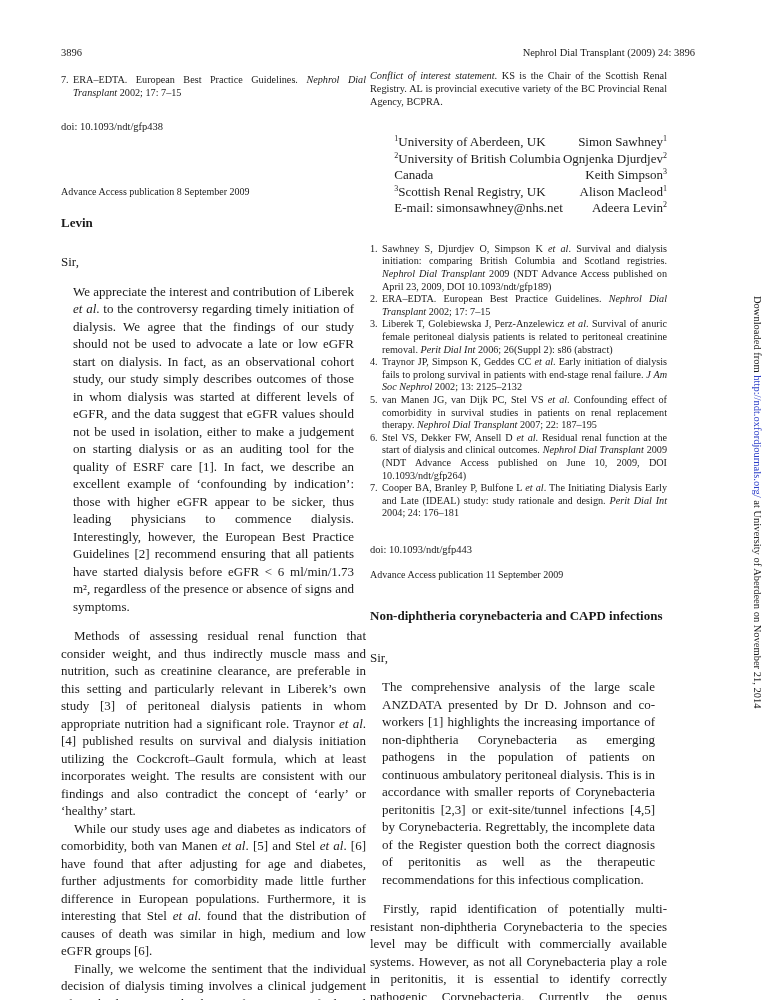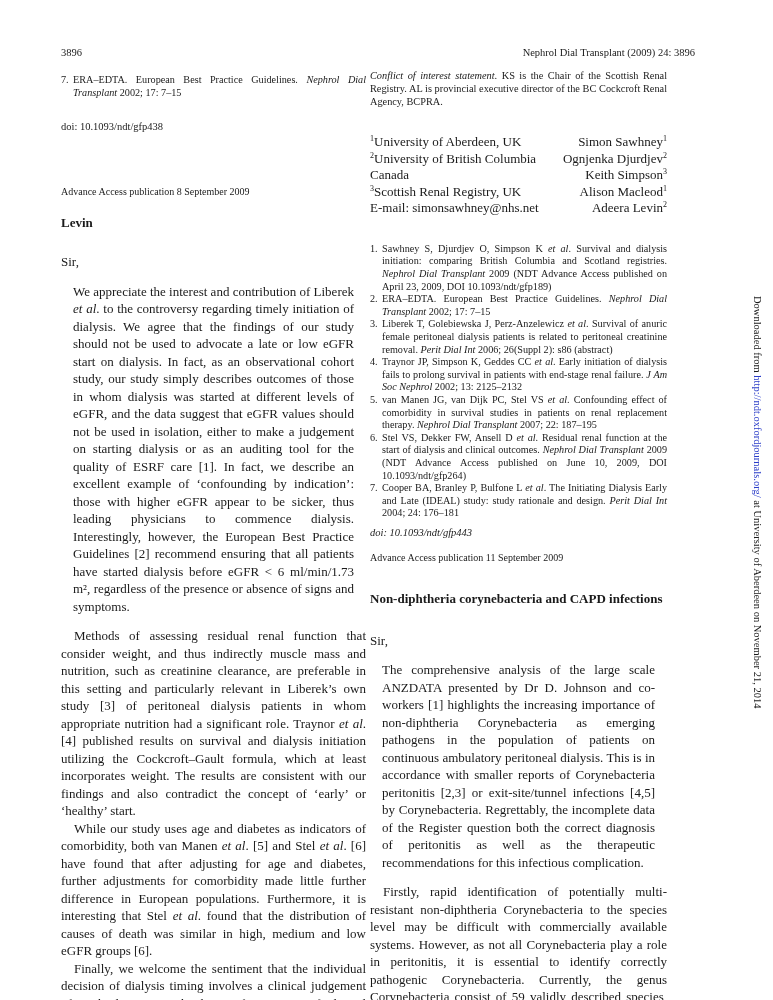--- a/index.html
+++ b/index.html
@@ -20,21 +20,21 @@
   #left-col { left: 61px; top: 70px; width: 305px; }
   #right-col { left: 370px; top: 70px; width: 297px; }
 
   .doi { font-size: 10.5px; margin-top: 22px; }
   .adv { font-size: 10px; }
   .heading { font-weight: bold; font-size: 13px; }
   p.para { margin: 0; text-indent: 13px; }
   p.first { text-indent: 0; margin: 12px; }
   .sir { margin: 0; }
 
-  .affil-block { display: flex; justify-content: space-between; font-size: 13px; line-height: 16.5px; margin-top: 0; }
+  .affil-block { display: flex; justify-content: flex-end; font-size: 13px; line-height: 16.5px; margin-top: 0; }
   .affil-block .authors { text-align: right; }
   sup { font-size: 8px; line-height: 0; }
 
   .sidebar {
     position: absolute; left: 752px; top: 296px;
     writing-mode: vertical-rl; font-size: 10.5px; white-space: nowrap;
   }
   .sidebar .link { color: #2a3cc8; }
 </style>
 </head>
@@ -56,21 +56,21 @@
     <div class="sir">Sir,</div>
     <p class="first" id="lp0">We appreciate the interest and contribution of Liberek <i>et al</i>. to the controversy regarding timely initiation of dialysis. We agree that the findings of our study should not be used to advocate a late or low eGFR start on dialysis. In fact, as an observational cohort study, our study simply describes outcomes of those in whom dialysis was started at different levels of eGFR, and the data suggest that eGFR values should not be used in isolation, either to make a judgement on starting dialysis or as an auditing tool for the quality of ESRF care [1]. In fact, we describe an excellent example of ‘confounding by indication’: those with higher eGFR appear to be sicker, thus leading physicians to commence dialysis. Interestingly, however, the European Best Practice Guidelines [2] recommend ensuring that all patients have started dialysis before eGFR &lt; 6 ml/min/1.73 m², regardless of the presence or absence of signs and symptoms.</p>
     <p class="para" id="lp1">Methods of assessing residual renal function that consider weight, and thus indirectly muscle mass and nutrition, such as creatinine clearance, are preferable in this setting and particularly relevant in Liberek’s own study [3] of peritoneal dialysis patients in whom appropriate nutrition had a significant role. Traynor <i>et al</i>. [4] published results on survival and dialysis initiation utilizing the Cockcroft–Gault formula, which at least incorporates weight. The results are consistent with our findings and also contradict the concept of ‘early’ or ‘healthy’ start.</p>
     <p class="para" id="lp2">While our study uses age and diabetes as indicators of comorbidity, both van Manen <i>et al</i>. [5] and Stel <i>et al</i>. [6] have found that after adjusting for age and diabetes, further adjustments for comorbidity made little further difference in European populations. Furthermore, it is interesting that Stel <i>et al</i>. found that the distribution of causes of death was similar in high, medium and low eGFR groups [6].</p>
     <p class="para" id="lp3">Finally, we welcome the sentiment that the individual decision of dialysis timing involves a clinical judgement of nephrologists on the basis of a variety of clinical features, particularly fluid overload in patients with left ventricular dysfunction. This is valuable to consider not only when met with studies that counter-intuitively appear to suggest a benefit in delaying the start of dialysis, but also when met with contradictory recommendations of a healthy early start. While we hope that the randomized controlled IDEAL trial [7] may be able provide some answers next year, meanwhile our study and that of Stel . demonstrate that nephrology is a specialty that values the physician who adopts a patient-centred approach.</p>
   </div>
 </div>
 
 <div class="abs" id="right-col">
   <div class="small" style="text-align:justify; font-size:10.3px; line-height:12.8px;">
-    <span class="it">Conflict of interest statement.</span><span> KS is the Chair of the Scottish Renal Registry. AL is provincial executive director of the BC Cockcroft Renal Agency, BCPRA.</span>
+    <span class="it">Conflict of interest statement.</span><span> KS is the Chair of the Scottish Renal Registry. AL is provincial executive variety of the BC Provincial Renal Agency, BCPRA.</span>
   </div>
 
   <div class="affil-block" style="margin-top:26px;">
     <div id="affils">
         <div><sup>1</sup>University of Aberdeen, UK</div>
         <div><sup>2</sup>University of British Columbia</div>
         <div>Canada</div>
         <div><sup>3</sup>Scottish Renal Registry, UK</div>
         <div>E-mail: simonsawhney@nhs.net</div>
       </div>
@@ -86,21 +86,21 @@
   <div class="small" style="margin-top:26px;" id="refs">
       <div class="ref"><span class="num">1.</span>Sawhney S, Djurdjev O, Simpson K <i>et al</i>. Survival and dialysis initiation: comparing British Columbia and Scotland registries. <i>Nephrol Dial Transplant</i> 2009 (NDT Advance Access published on April 23, 2009, DOI 10.1093/ndt/gfp189)</div>
       <div class="ref"><span class="num">2.</span>ERA–EDTA. European Best Practice Guidelines. <i>Nephrol Dial Transplant</i> 2002; 17: 7–15</div>
       <div class="ref"><span class="num">3.</span>Liberek T, Golebiewska J, Perz-Anzelewicz <i>et al</i>. Survival of anuric female peritoneal dialysis patients is related to peritoneal creatinine removal. <i>Perit Dial Int</i> 2006; 26(Suppl 2): s86 (abstract)</div>
       <div class="ref"><span class="num">4.</span>Traynor JP, Simpson K, Geddes CC <i>et al</i>. Early initiation of dialysis fails to prolong survival in patients with end-stage renal failure. <i>J Am Soc Nephrol</i> 2002; 13: 2125–2132</div>
       <div class="ref"><span class="num">5.</span>van Manen JG, van Dijk PC, Stel VS <i>et al</i>. Confounding effect of comorbidity in survival studies in patients on renal replacement therapy. <i>Nephrol Dial Transplant</i> 2007; 22: 187–195</div>
       <div class="ref"><span class="num">6.</span>Stel VS, Dekker FW, Ansell D <i>et al</i>. Residual renal function at the start of dialysis and clinical outcomes. <i>Nephrol Dial Transplant</i> 2009 (NDT Advance Access published on June 10, 2009, DOI 10.1093/ndt/gfp264)</div>
       <div class="ref"><span class="num">7.</span>Cooper BA, Branley P, Bulfone L <i>et al</i>. The Initiating Dialysis Early and Late (IDEAL) study: study rationale and design. <i>Perit Dial Int</i> 2004; 24: 176–181</div>
     </div>
 
-  <div class="doi" style="margin-top:7px;font-style:italic;">doi: 10.1093/ndt/gfp443</div>
+  <div class="doi" style="margin-top:24px;">doi: 10.1093/ndt/gfp443</div>
   <div class="adv" style="margin-top:14px;">Advance Access publication 11 September 2009</div>
   <div class="heading" style="margin-top:28px;">Non-diphtheria corynebacteria and CAPD infections</div>
 
   <div class="body-text" style="margin-top:25px;">
     <div class="sir">Sir,</div>
     <p class="first">The comprehensive analysis of the large scale ANZDATA presented by Dr D. Johnson and co-workers [1] highlights the increasing importance of non-diphtheria Corynebacteria as emerging pathogens in the population of patients on continuous ambulatory peritoneal dialysis. This is in accordance with smaller reports of Corynebacteria peritonitis [2,3] or exit-site/tunnel infections [4,5] by Corynebacteria. Regrettably, the incomplete data of the Register question both the correct diagnosis of peritonitis as well as the therapeutic recommendations for this infectious complication.</p>
     <p class="para">Firstly, rapid identification of potentially multi-resistant non-diphtheria Corynebacteria to the species level may be difficult with commercially available systems. However, as not all Corynebacteria play a role in peritonitis, it is essential to identify correctly pathogenic Corynebacteria. Currently, the genus Corynebacteria consist of 59 validly described species, of which 35 species are considered to be clinically relevant. Only a few C. species (predominantly C. striatum, C. aquatum, C. jeikeium) have been implicated in CAPD infection [6]. These organisms are even today frequently</p>
   </div>
 </div>
 

